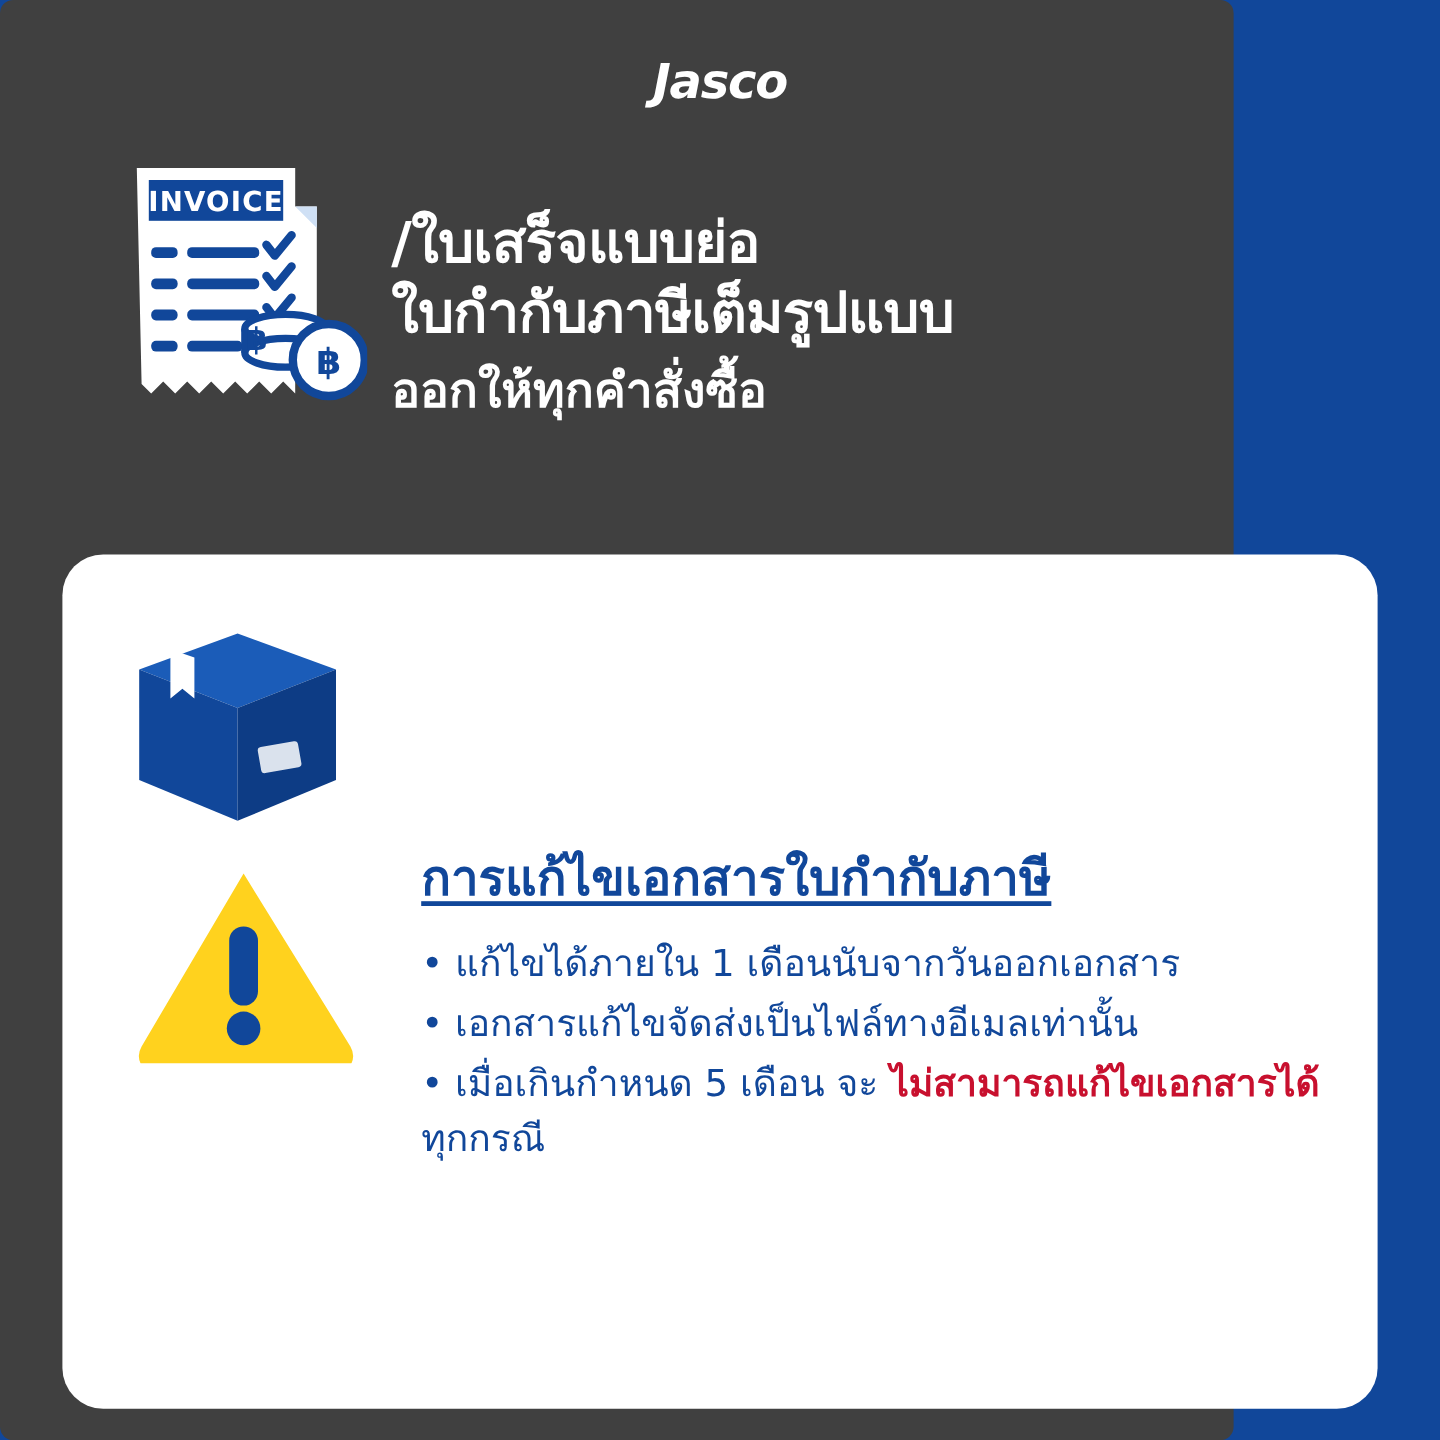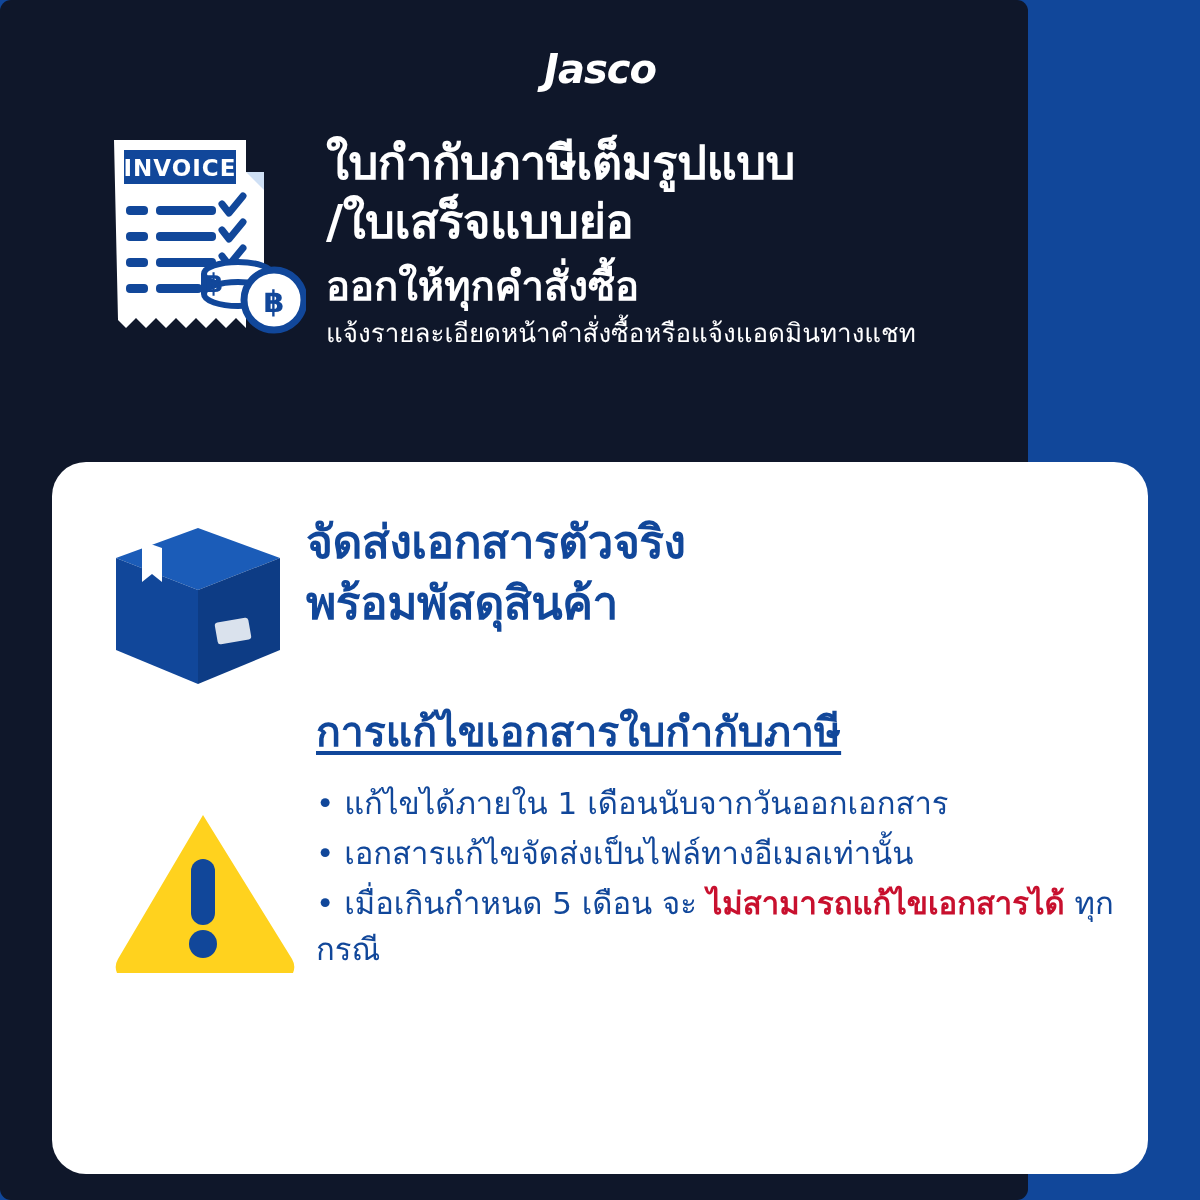--- a/index.html
+++ b/index.html
@@ -10,21 +10,21 @@
   }
   body {
     background: #11479a;
     font-family: "DejaVu Sans", sans-serif;
     color: #ffffff;
   }
   .page {
     position: relative;
     width: 1028px;
     height: 1200px;
-    background: #0f172a;
+    background: #404040;
     border-radius: 11px;
   }
 
   
   .brand {
     position: absolute;
     top: 46px;
     left: 0;
     width: 1200px;
     text-align: center;
@@ -117,22 +117,23 @@
     color: #11479a;
     letter-spacing: -0.5px;
   }
 
   .amend {
     position: absolute;
     top: 244px;
     left: 0;
     width: 100%;
     display: flex;
-    align-items: flex-end;
+    align-items: flex-start;
     padding-left: 56px;
+    gap: 35px;
   }
   .amend-icon {
     flex: 0 0 190px;
     width: 190px;
     padding-top: 14px;
   }
   .amend-body {
     flex: 1;
     padding-left: 18px;
     padding-right: 34px;
@@ -198,47 +199,42 @@
           <ellipse cx="142" cy="162" rx="34" ry="12" fill="#ffffff" stroke="#11479a" stroke-width="6"></ellipse>
           <path d="M108 142 v20" stroke="#11479a" stroke-width="6" fill="none"></path>
           <path d="M176 142 v20" stroke="#11479a" stroke-width="6" fill="none"></path>
           <circle cx="178" cy="168" r="30" fill="#ffffff" stroke="#11479a" stroke-width="7"></circle>
           <text x="178" y="180" font-family="DejaVu Sans, sans-serif" font-size="30" font-weight="700" fill="#11479a" text-anchor="middle">฿</text>
           <text x="118" y="160" font-family="DejaVu Sans, sans-serif" font-size="26" font-weight="700" fill="#11479a" text-anchor="middle">฿</text>
         </g>
       </svg>
     </div>
     <div class="hero-text">
+      <div class="hero-title">/ใบเสร็จแบบย่อ</div>
       <div class="hero-title">ใบกำกับภาษีเต็มรูปแบบ</div>
-      <div class="hero-title">/ใบเสร็จแบบย่อ</div>
       <div class="hero-sub">ออกให้ทุกคำสั่งซื้อ</div>
-      <div class="hero-note">แจ้งรายละเอียดหน้าคำสั่งซื้อหรือแจ้งแอดมินทางแชท</div>
     </div>
   </div>
 
   <div class="card">
 
     <div class="ship">
       <div class="ship-icon">
         <svg width="172" height="168" viewBox="0 0 172 168" xmlns="http://www.w3.org/2000/svg">
 
           <path d="M86 4 L168 34 L86 66 L4 34 Z" fill="#1b5cb8"></path>
 
           <path d="M4 34 L86 66 L86 160 L4 126 Z" fill="#11479a"></path>
 
           <path d="M168 34 L86 66 L86 160 L168 126 Z" fill="#0d3c85"></path>
 
           <path d="M30 17 L50 24 L50 58 L40 50 L30 58 Z" fill="#ffffff"></path>
 
           <rect x="104" y="96" width="34" height="22" rx="3" fill="#ffffff" transform="rotate(-10 121 107)" opacity="0.85"></rect>
         </svg>
-      </div>
-      <div class="ship-text">
-        <div class="ship-line">จัดส่งเอกสารตัวจริง</div>
-        <div class="ship-line">พร้อมพัสดุสินค้า</div>
       </div>
     </div>
 
     <div class="amend">
       <div class="amend-icon">
         <svg width="190" height="166" viewBox="0 0 190 166" xmlns="http://www.w3.org/2000/svg">
           <path d="M95 8 L184 152 a16 16 0 0 1 -14 24 H24 a16 16 0 0 1 -14 -24 Z" fill="#ffd21e"></path>
           <rect x="83" y="52" width="24" height="66" rx="12" fill="#11479a"></rect>
           <circle cx="95" cy="137" r="14" fill="#11479a"></circle>
         </svg>

